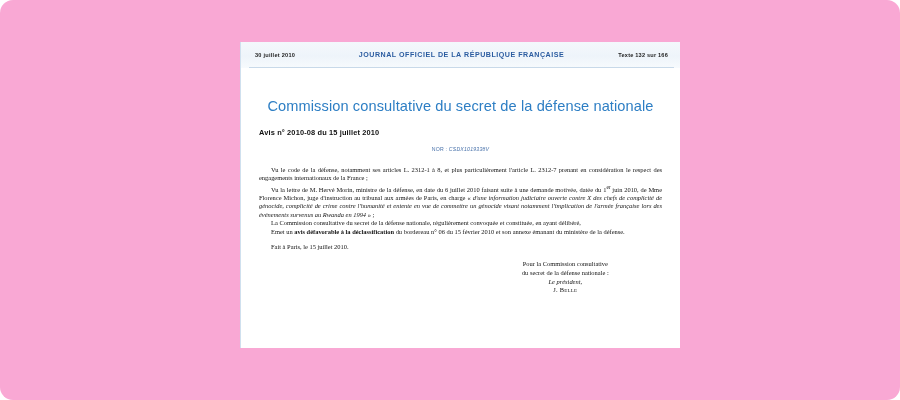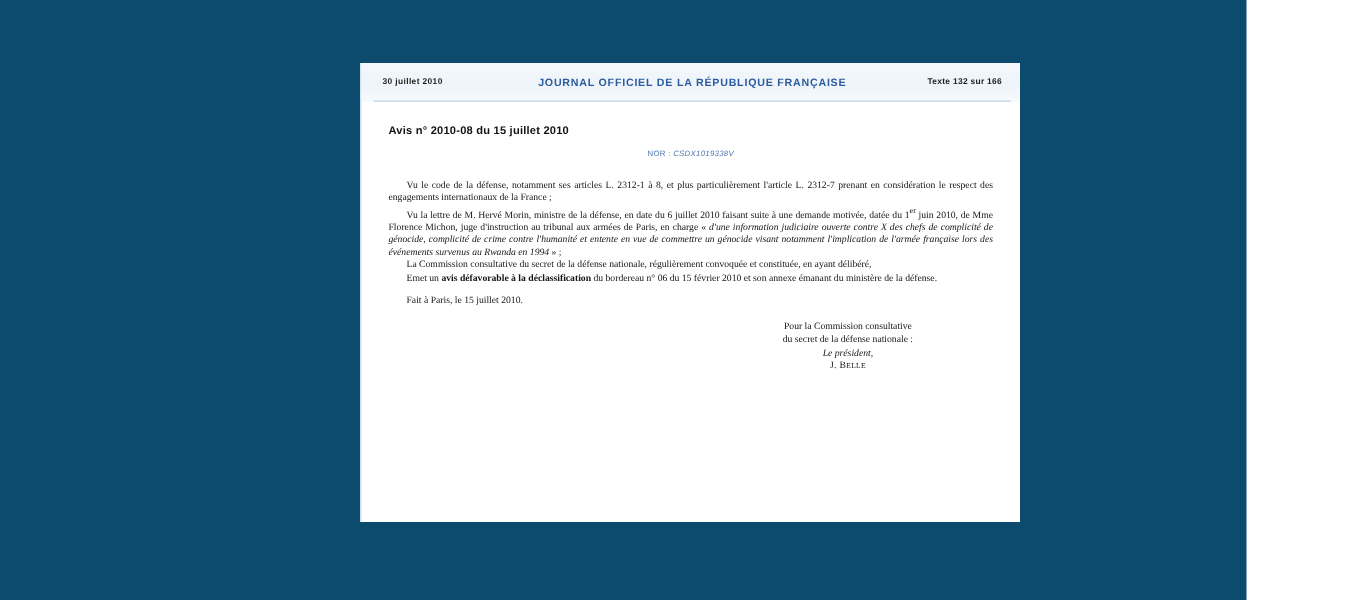--- a/index.html
+++ b/index.html
@@ -11,23 +11,24 @@
     width: 900px;
     height: 400px;
     overflow: hidden;
     font-family: "Liberation Serif", serif;
     -webkit-font-smoothing: antialiased;
   }
 
   
   #viewer {
     position: relative;
-    width: 831px;
+    width: 900px;
     height: 400px;
-    background: #0c4a6e;
+    background: #f9a8d4;
+    border-radius: 13px;
   }
 
   
   #page {
     position: absolute;
     left: 240px;
     top: 42px;
     width: 440px;
     height: 306px;
     background: #ffffff;
@@ -181,20 +182,21 @@
   <div id="page">
 
     <div class="running-head">
       <div class="rh-date">30 juillet 2010</div>
       <div class="rh-title">JOURNAL OFFICIEL DE LA RÉPUBLIQUE FRANÇAISE</div>
       <div class="rh-count">Texte 132 sur 166</div>
     </div>
 
     <div class="page-body">
 
+      <div class="doc-title">Commission consultative du secret de la défense nationale</div>
 
       <div class="doc-subtitle">Avis n° 2010-08 du 15 juillet 2010</div>
 
       <div class="doc-nor">
         <span>NOR :</span>
         <span class="nor-code">CSDX1019338V</span>
       </div>
 
       <div class="legal" id="legal-text">
           <p>Vu le code de la défense, notamment ses articles L. 2312-1 à 8, et plus particulièrement l'article L. 2312-7 prenant en considération le respect des engagements internationaux de la France ;</p>

